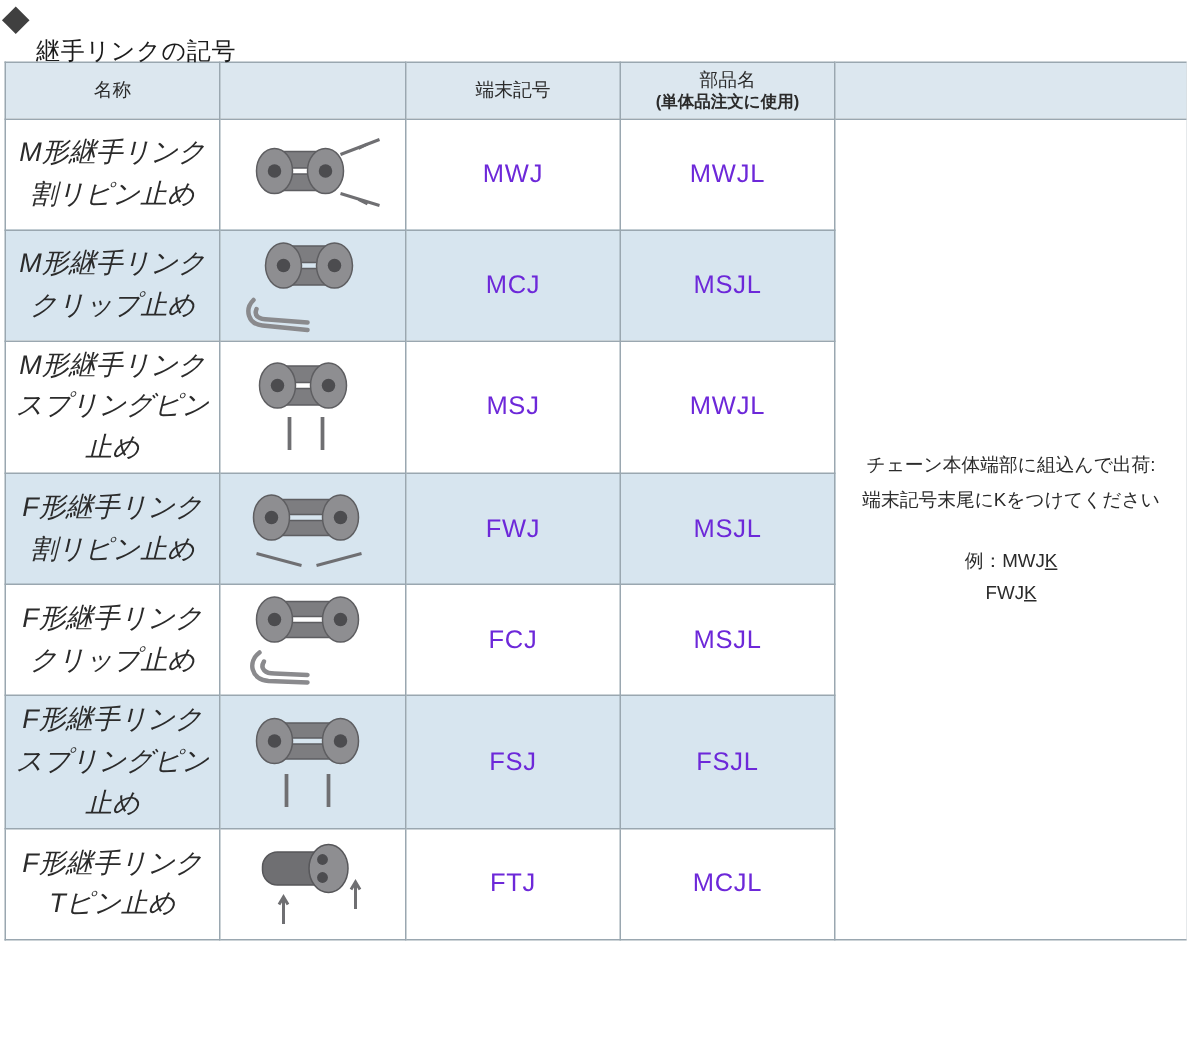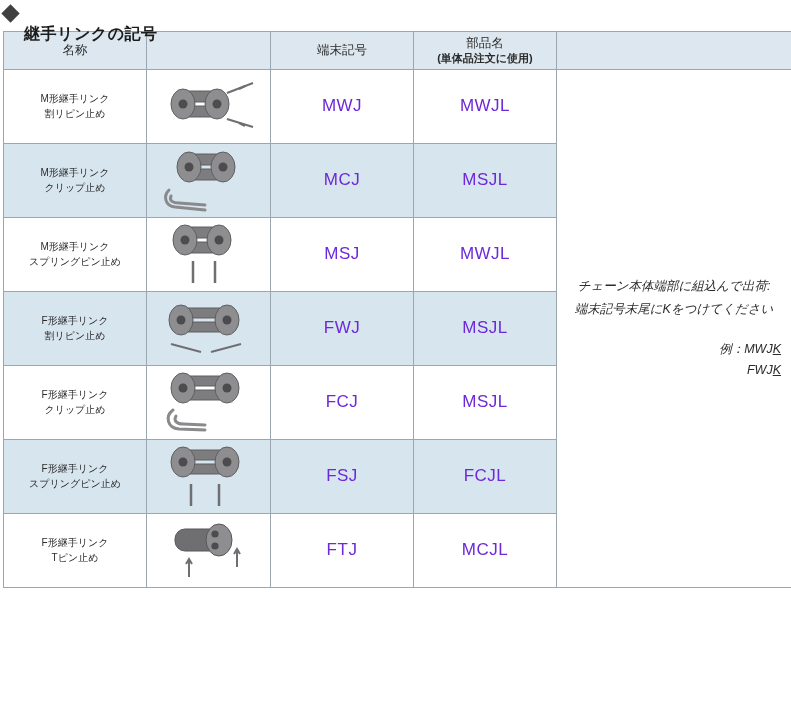--- a/index.html
+++ b/index.html
@@ -30,31 +30,31 @@
   }
   .diamond-shape {
     width: 13px;
     height: 13px;
     background: #404040;
     transform: rotate(45deg);
     display: inline-block;
   }
   .heading-text {
     font-size: 16px;
-    font-weight: bold;
+    font-weight: normal;
     letter-spacing: 0.5px;
     color: #1b1b1b;
     margin-top: 41px;
   }
   
   table.symbol-table {
     border-collapse: collapse;
     table-layout: fixed;
     width: 788px;
-    margin: 3px 0 0 3px;
+    margin: 13px 0 0 3px;
   }
   table.symbol-table col.c-name   { width: 143px; }
   table.symbol-table col.c-img    { width: 124px; }
   table.symbol-table col.c-end    { width: 143px; }
   table.symbol-table col.c-part   { width: 143px; }
   table.symbol-table col.c-note   { width: 235px; }
 
   table.symbol-table th,
   table.symbol-table td {
     border: 1px solid #9aa7b0;
@@ -72,47 +72,46 @@
     padding: 3px 2px;
   }
   thead th .sub {
     display: block;
     font-size: 11px;
     font-weight: bold;
   }
   tbody tr { height: 74px; }
   tbody td.name {
     line-height: 1.55;
-    font-size: 10px;
+    font-size: 18px;
     padding: 2px 4px;
+    font-style: italic;
   }
   tbody td.code {
     font-size: 17px;
     letter-spacing: 0.5px;
     color: #6d28d9;
   }
   tbody tr.alt td { background: #d7e5ef; }
   tbody tr.plain td { background: #ffffff; }
 
   td.img-cell {
     padding: 0;
   }
   td.img-cell svg { display: block; margin: 0 auto; }
 
   td.note {
     background: #ffffff !important;
     font-size: 12.5px;
     line-height: 1.85;
     padding: 4px 10px;
-    font-style: italic;
   }
   td.note .ex {
     margin-top: 18px;
     line-height: 1.7;
-    text-align: right;
   }
   td.note u { text-decoration: underline; }
 
   .nowrap { white-space: nowrap; }
 </style>
 </head>
 <body>
 
 <div class="page">
 
@@ -304,21 +303,21 @@
               <circle cx="30" cy="22" r="4.5"></circle>
               <circle cx="74" cy="22" r="4.5"></circle>
             </g>
             <g stroke="#6f6f72" stroke-width="2.5" fill="none">
               <line x1="38" y1="44" x2="38" y2="66"></line>
               <line x1="66" y1="44" x2="66" y2="66"></line>
             </g>
           </svg>
         </td>
         <td class="code">FSJ</td>
-        <td class="code">FCJL</td>
+        <td class="code">FSJL</td>
       </tr>
 
       <tr class="plain">
         <td class="name">
           <div>F形継手リンク</div>
           <div>Tピン止め</div>
         </td>
         <td class="img-cell">
           <svg width="112" height="70" viewBox="0 0 112 70">
             <g fill="#6f6f72" stroke="#57575a" stroke-width="1">

